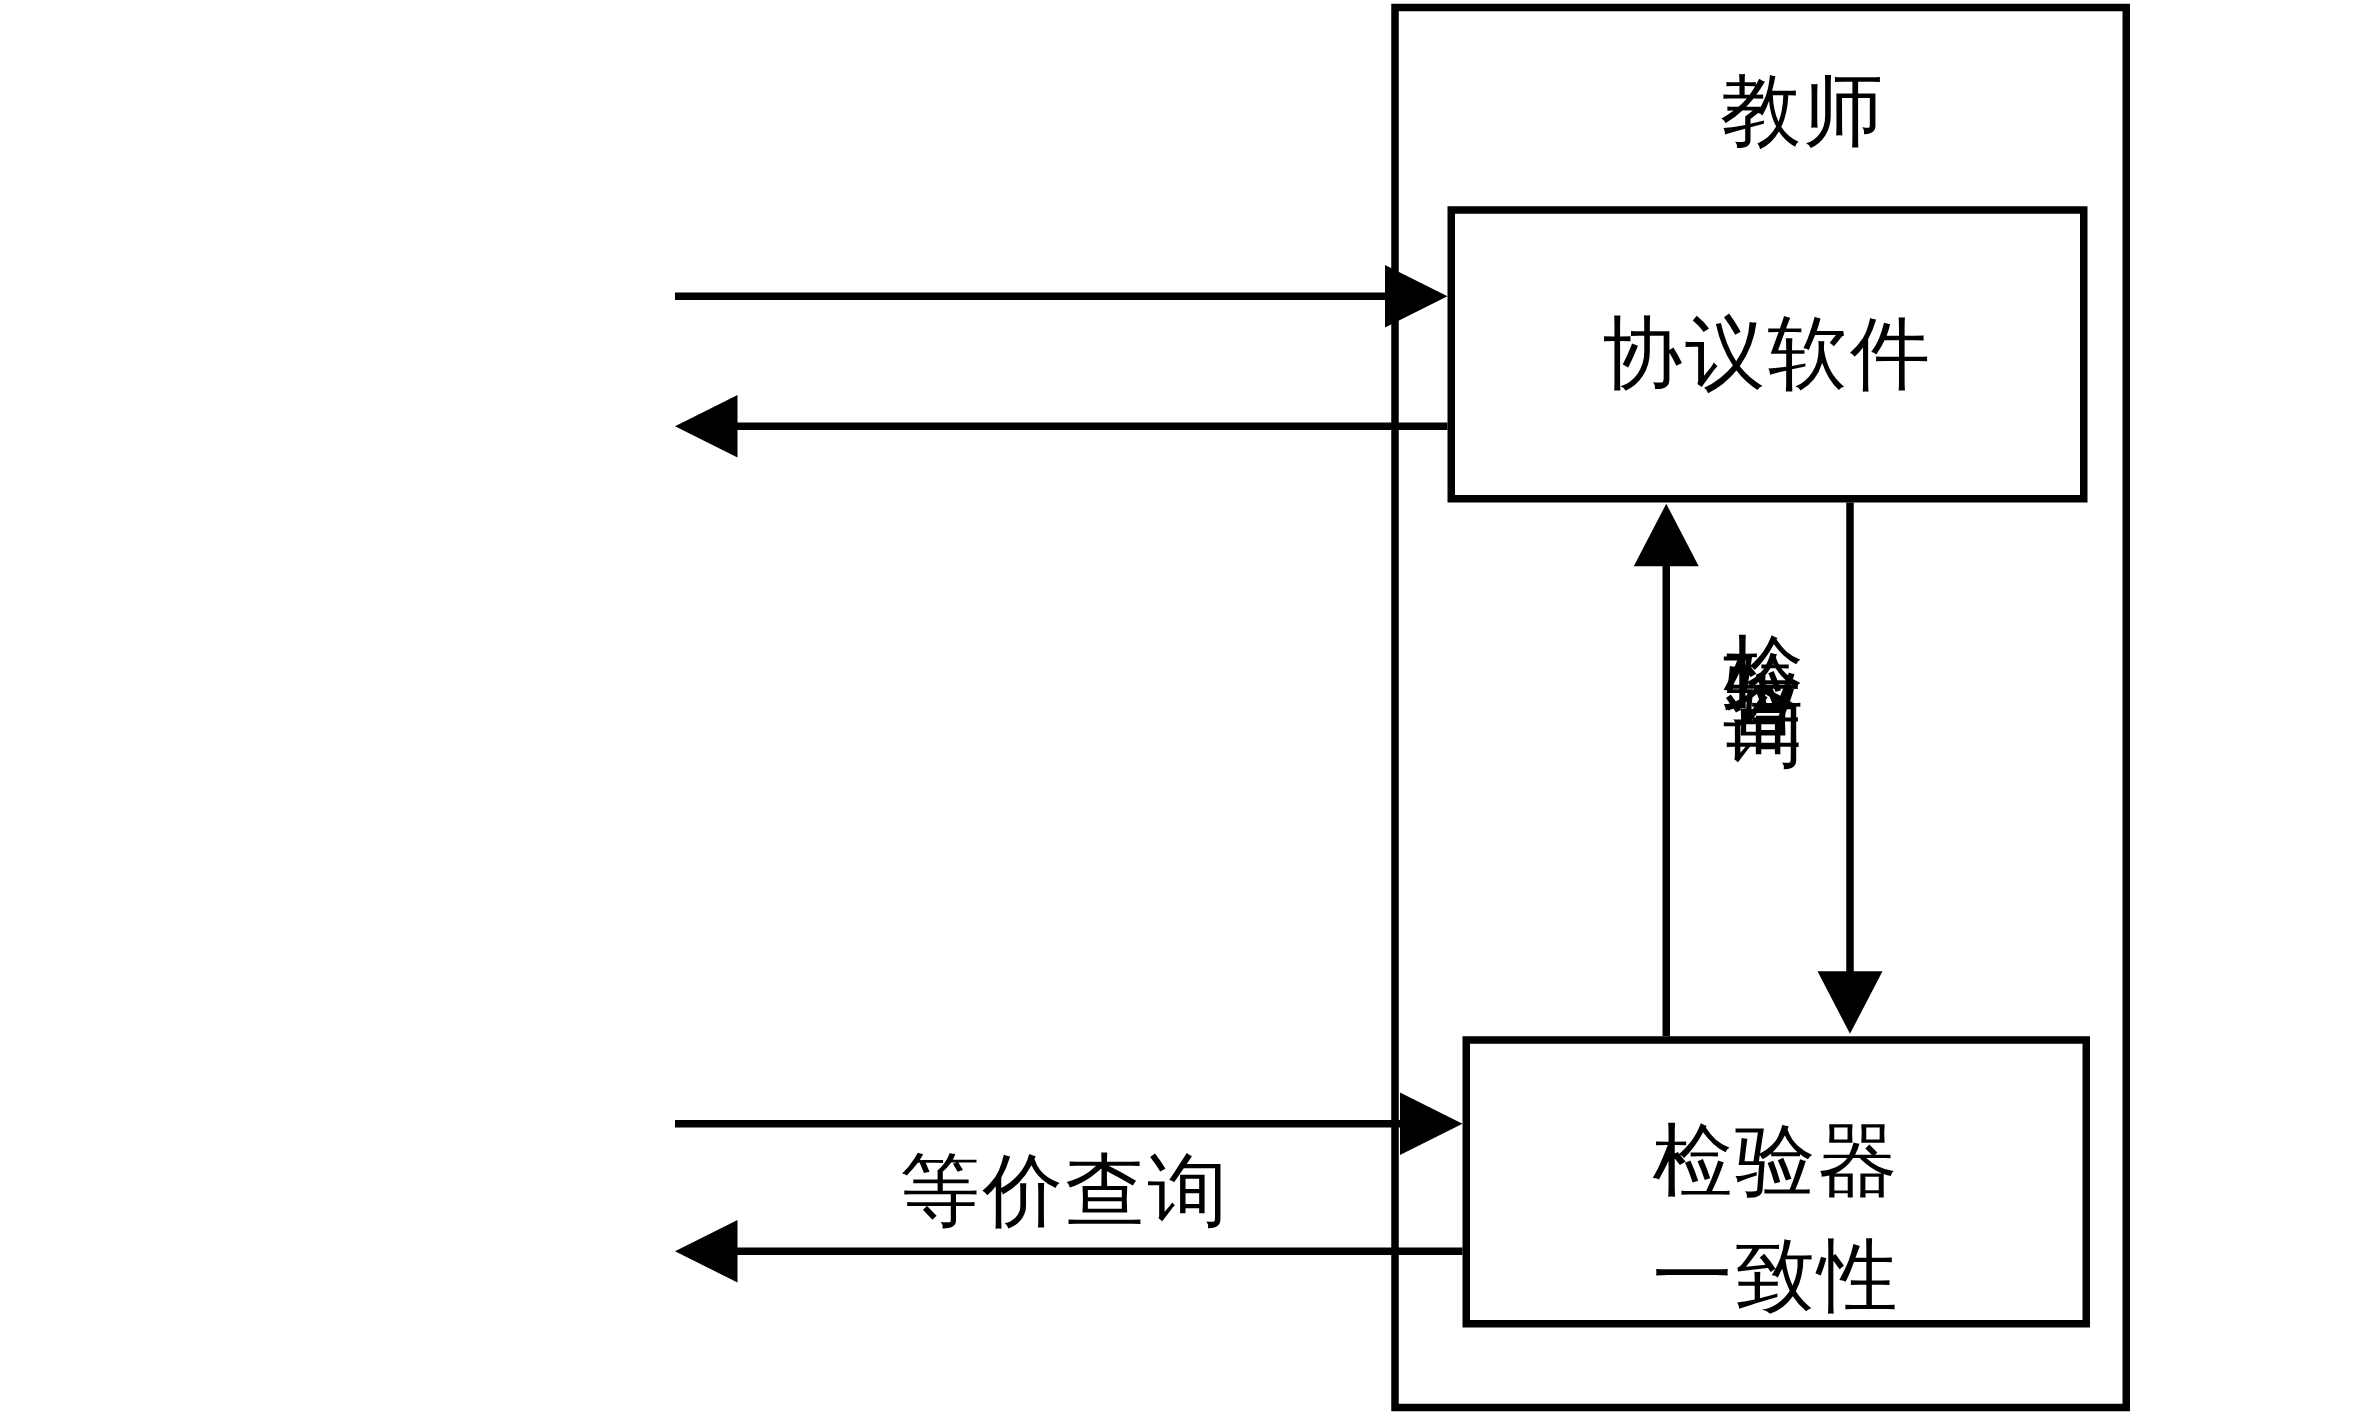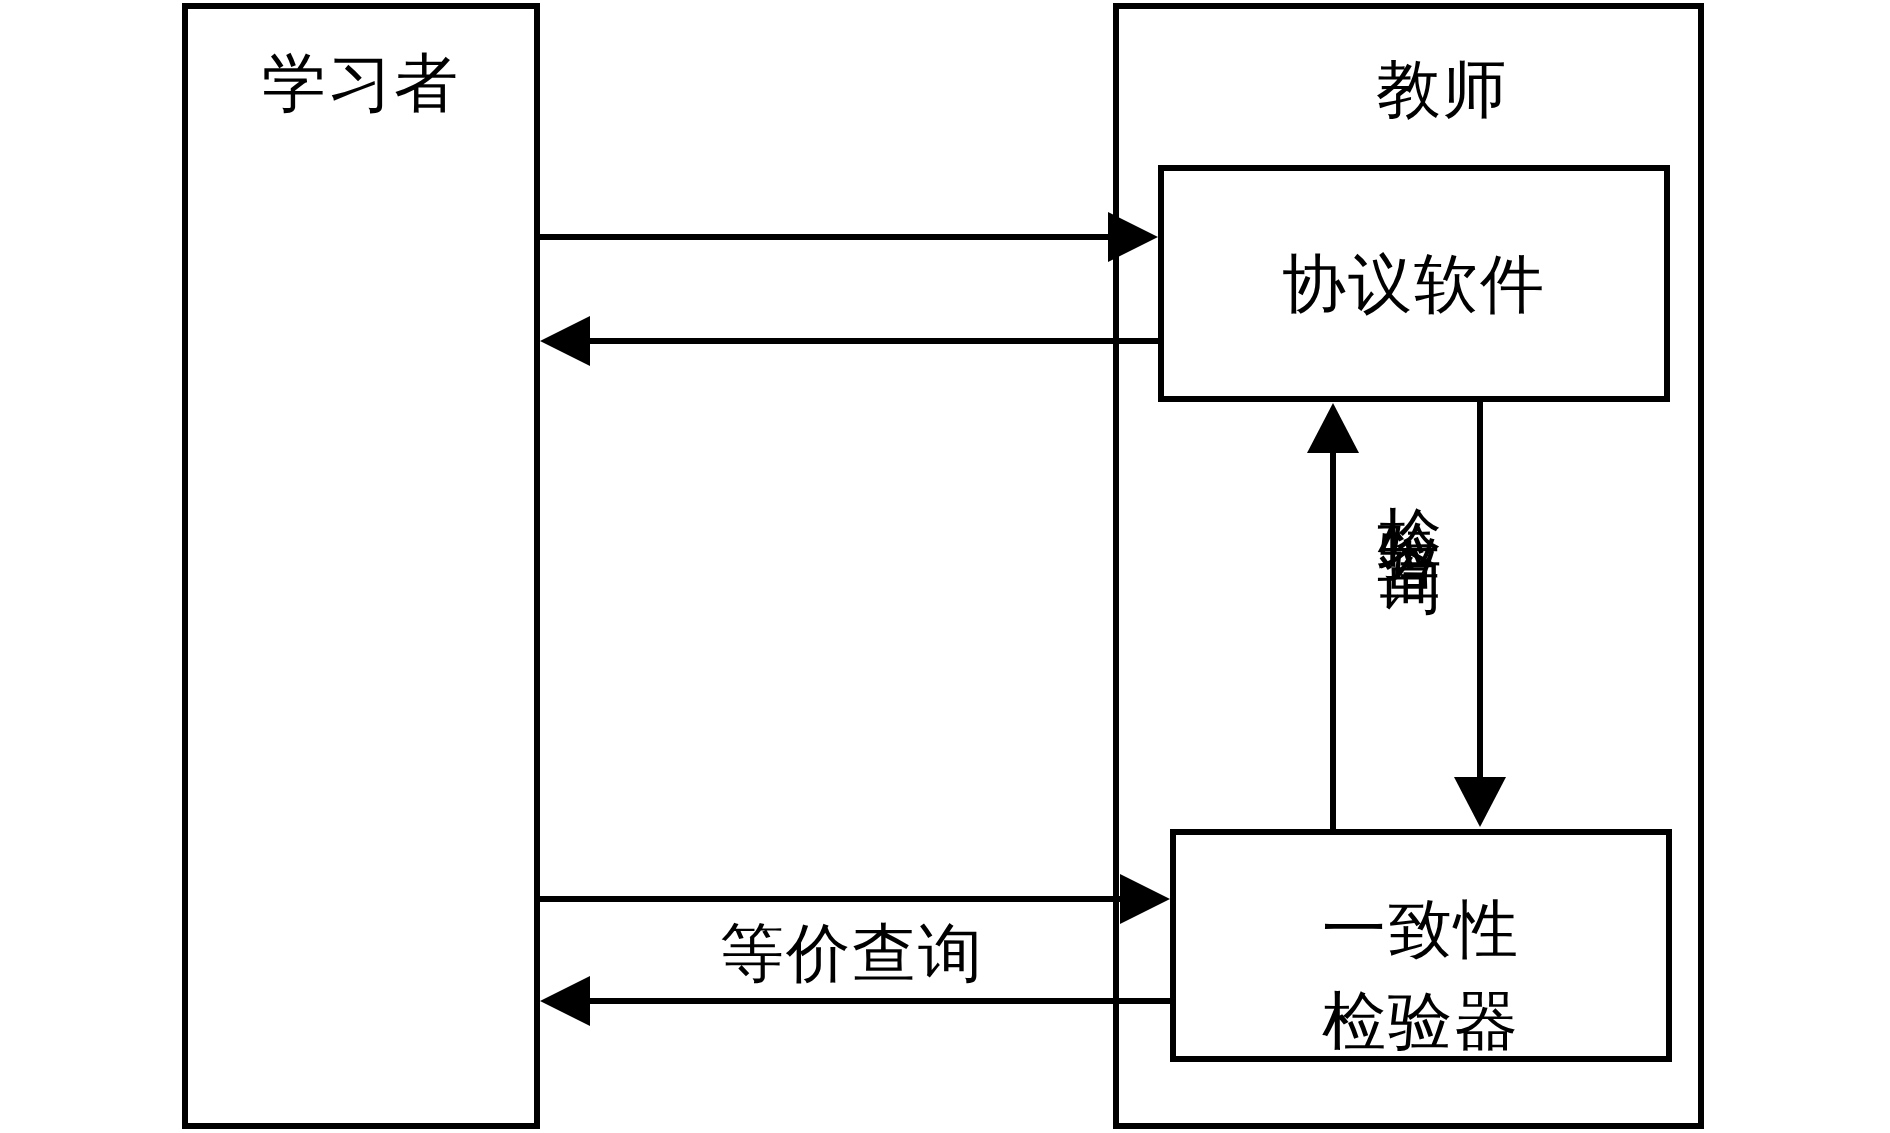--- a/index.html
+++ b/index.html
@@ -76,35 +76,32 @@
     text-orientation: upright;
     letter-spacing: 16px;
     white-space: nowrap;
   }
 </style>
 </head>
 <body>
 
 <div id="canvas">
 
-  <div class="box learner-box">
-    <span class="actor-title">学习者</span>
-  </div>
 
   <div class="box teacher-box">
     <span class="actor-title">教师</span>
   </div>
 
   <div class="box protocol-box">
     <span class="inner-label">协议软件</span>
   </div>
 
   <div class="box checker-box">
+    <span class="inner-label">检验器</span>
     <span class="inner-label">一致性</span>
-    <span class="inner-label">检验器</span>
   </div>
 
   <div class="shaft-h" style="left:540px; top:234px; width:570px;"></div>
   <div class="head head-right" style="left:1108px; top:212px;"></div>
 
   <div class="shaft-h" style="left:588px; top:338px; width:570px;"></div>
   <div class="head head-left" style="left:540px; top:316px;"></div>
 
 
   <div class="shaft-h" style="left:540px; top:896px; width:582px;"></div>

